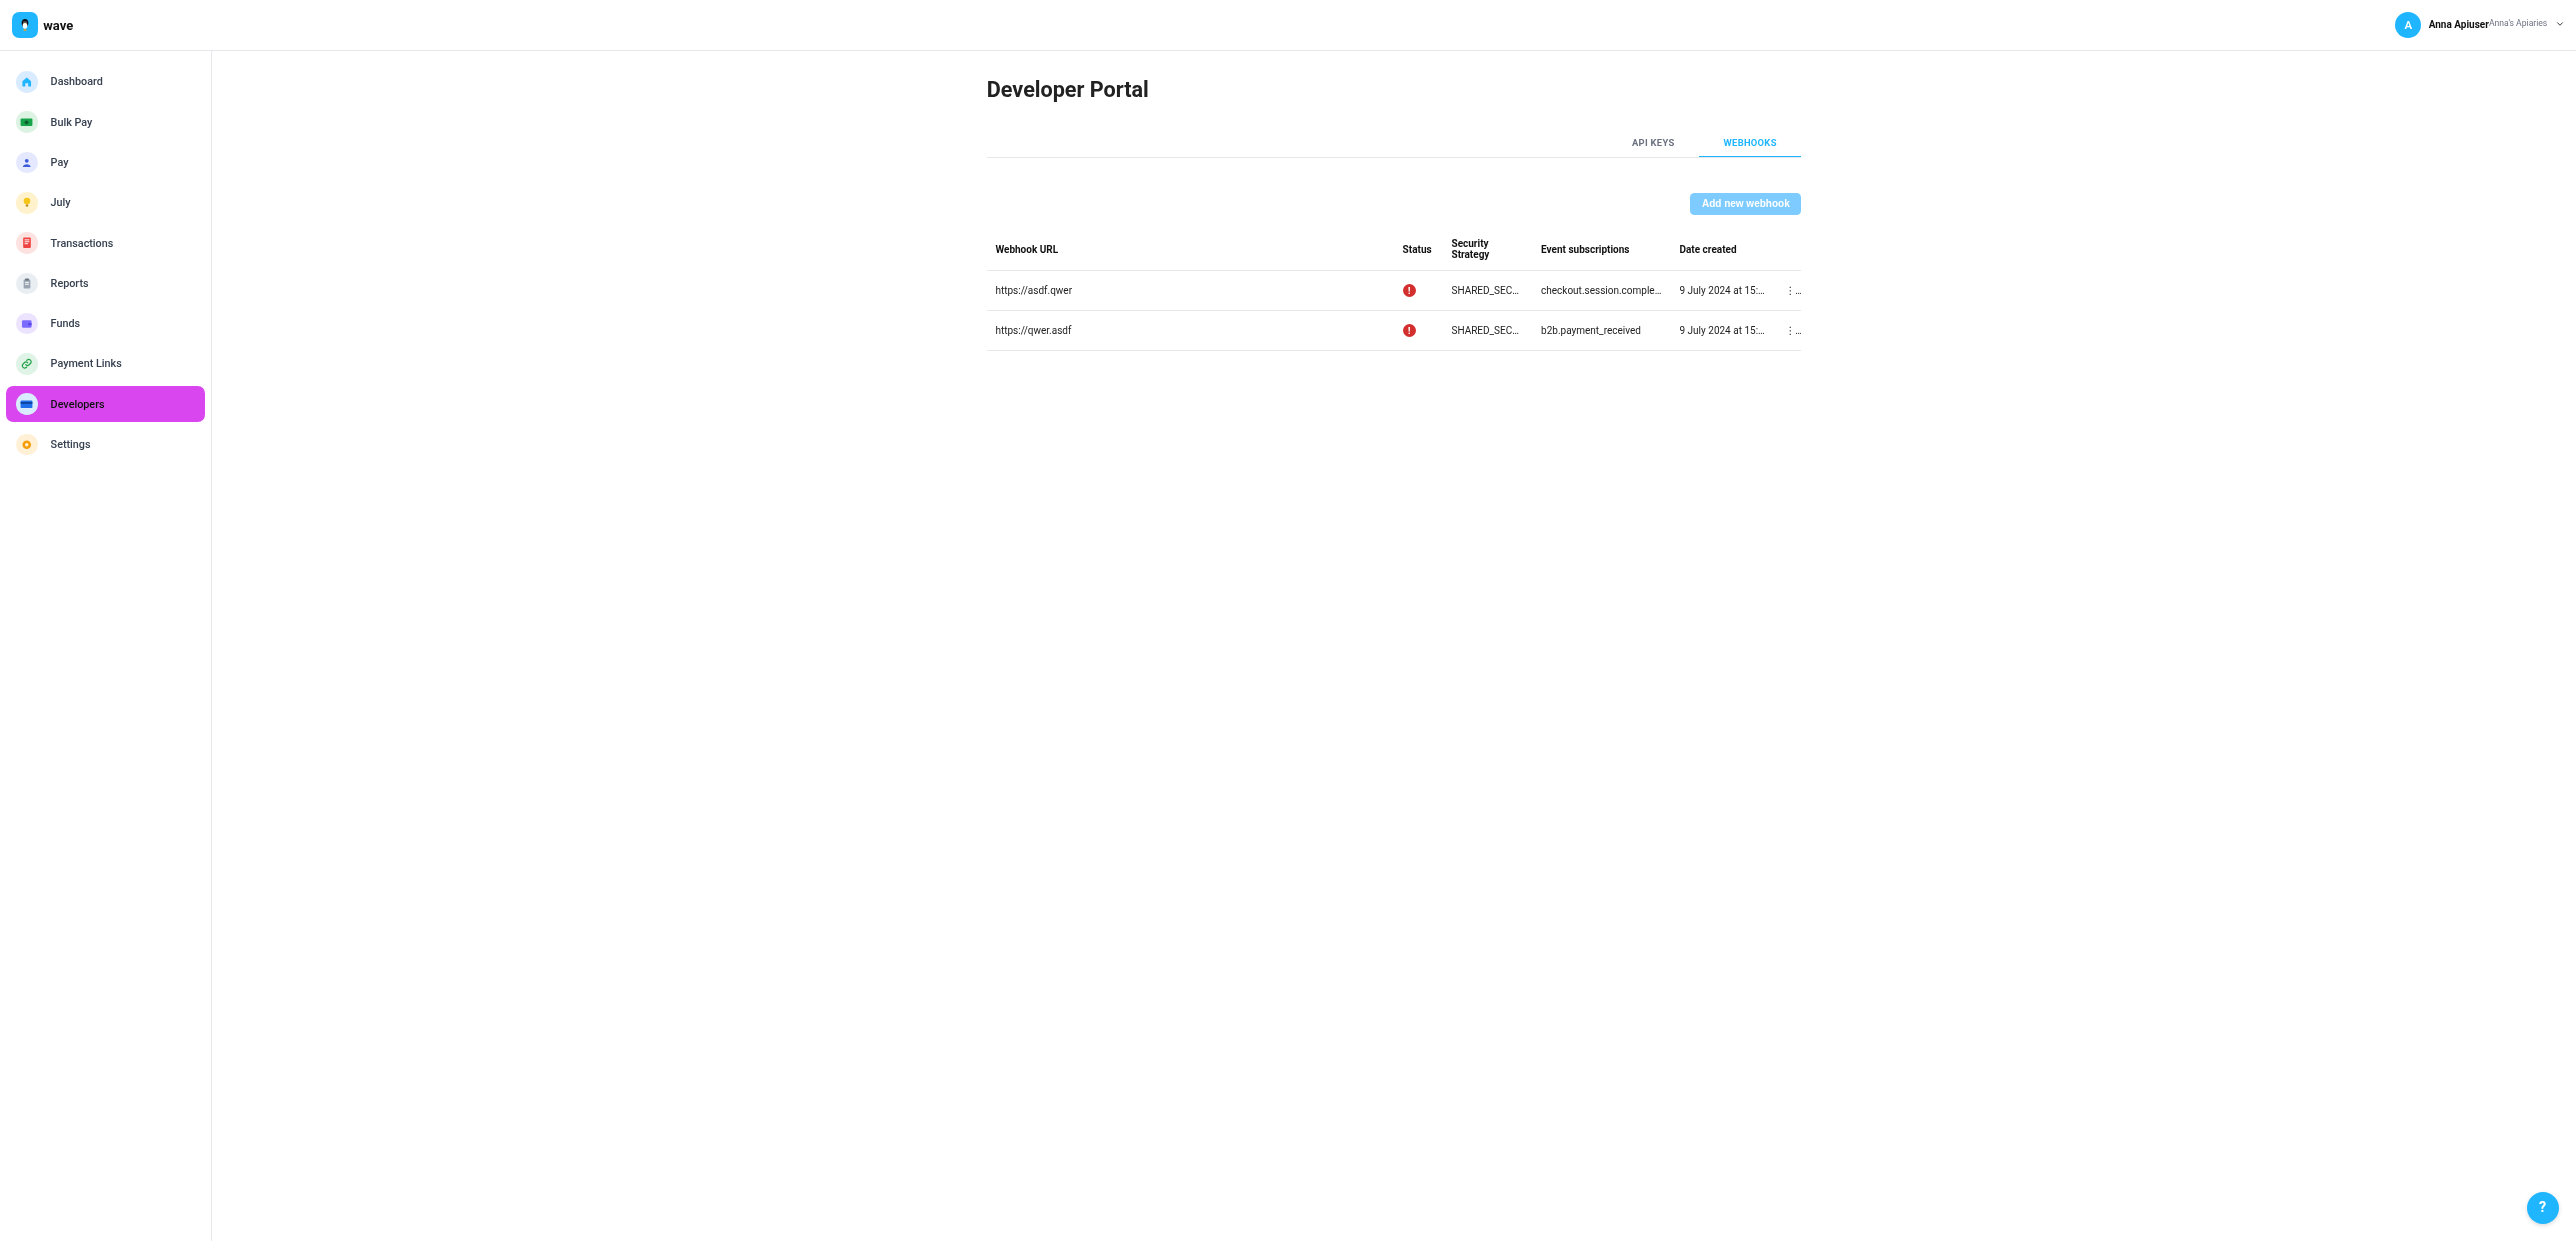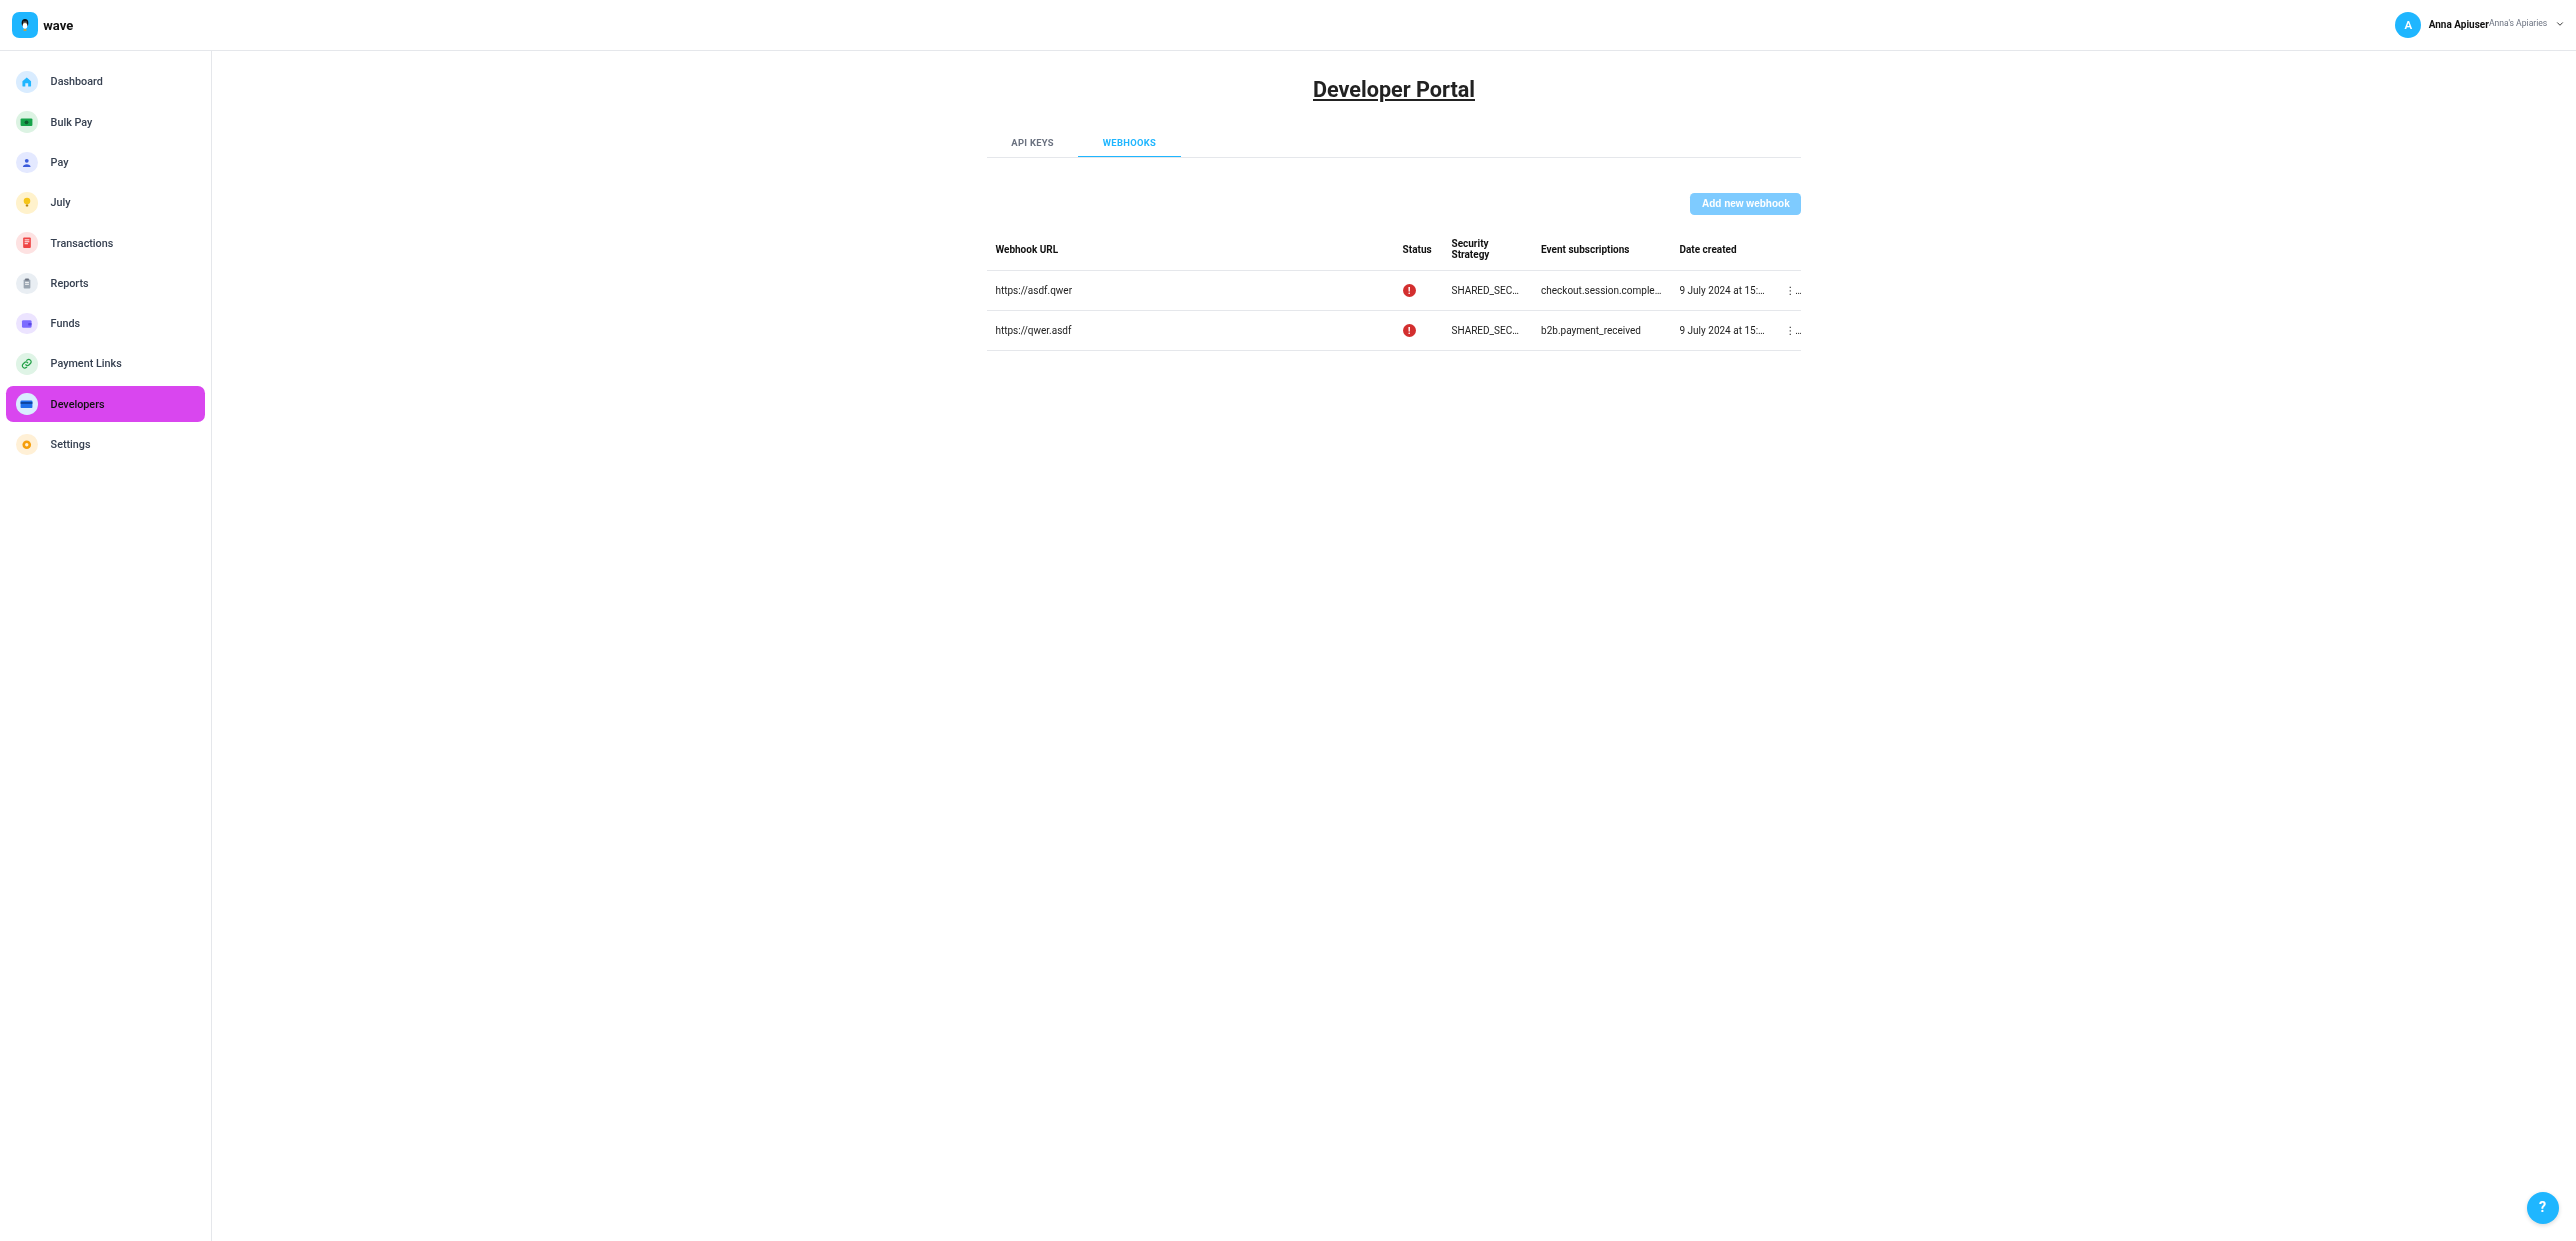--- a/index.html
+++ b/index.html
@@ -73,26 +73,27 @@
   .ic-bills        { background:#fff2cc; }
   .ic-transactions { background:#fde2e2; }
   .ic-reports      { background:#e9eef3; }
   .ic-funds        { background:#ece4ff; }
   .ic-paymentlinks { background:#dff4e6; }
   .ic-developers   { background:#d9ecff; }
   .ic-settings     { background:#fff0d6; }
 
   
   .content { max-width: 849px; margin: 0 auto; padding: 26px 17.3px 58px; }
-  .page-title { text-align: center; font-size: 21.6px; font-weight: 700; color: #222; margin-bottom: 26px; text-decoration: underline; }
+  .page-title { text-align: left; font-size: 21.6px; font-weight: 700; color: #222; margin-bottom: 26px; }
 
   .tabs {
     display: flex; gap: 0;
     border-bottom: 0.7px solid #e5e7eb;
     margin-bottom: 35px;
+    justify-content: flex-end;
   }
   .tab {
     padding: 8.6px 24.5px;
     font-size: 9.4px;
     font-weight: 700;
     letter-spacing: 0.3px;
     color: #6b7280;
     cursor: pointer;
     border-bottom: 1.4px solid transparent;
     margin-bottom: -0.7px;

